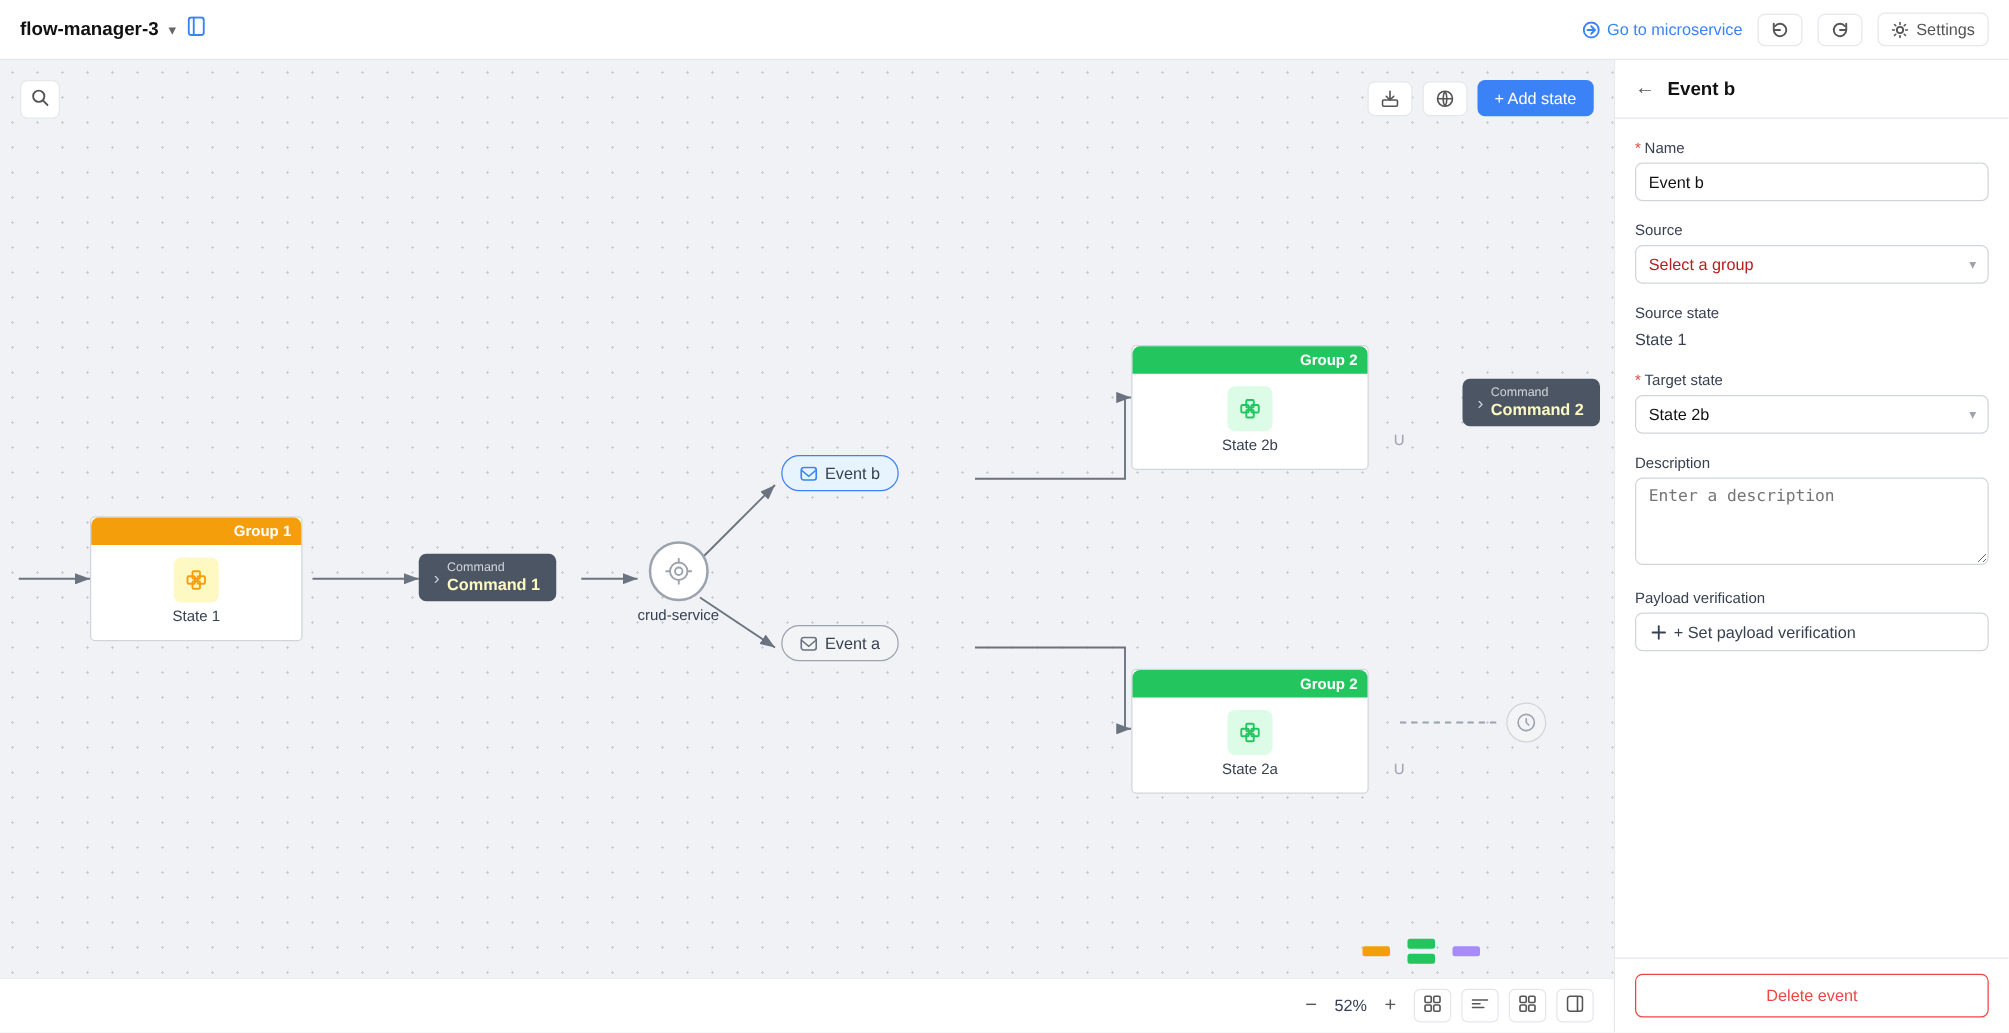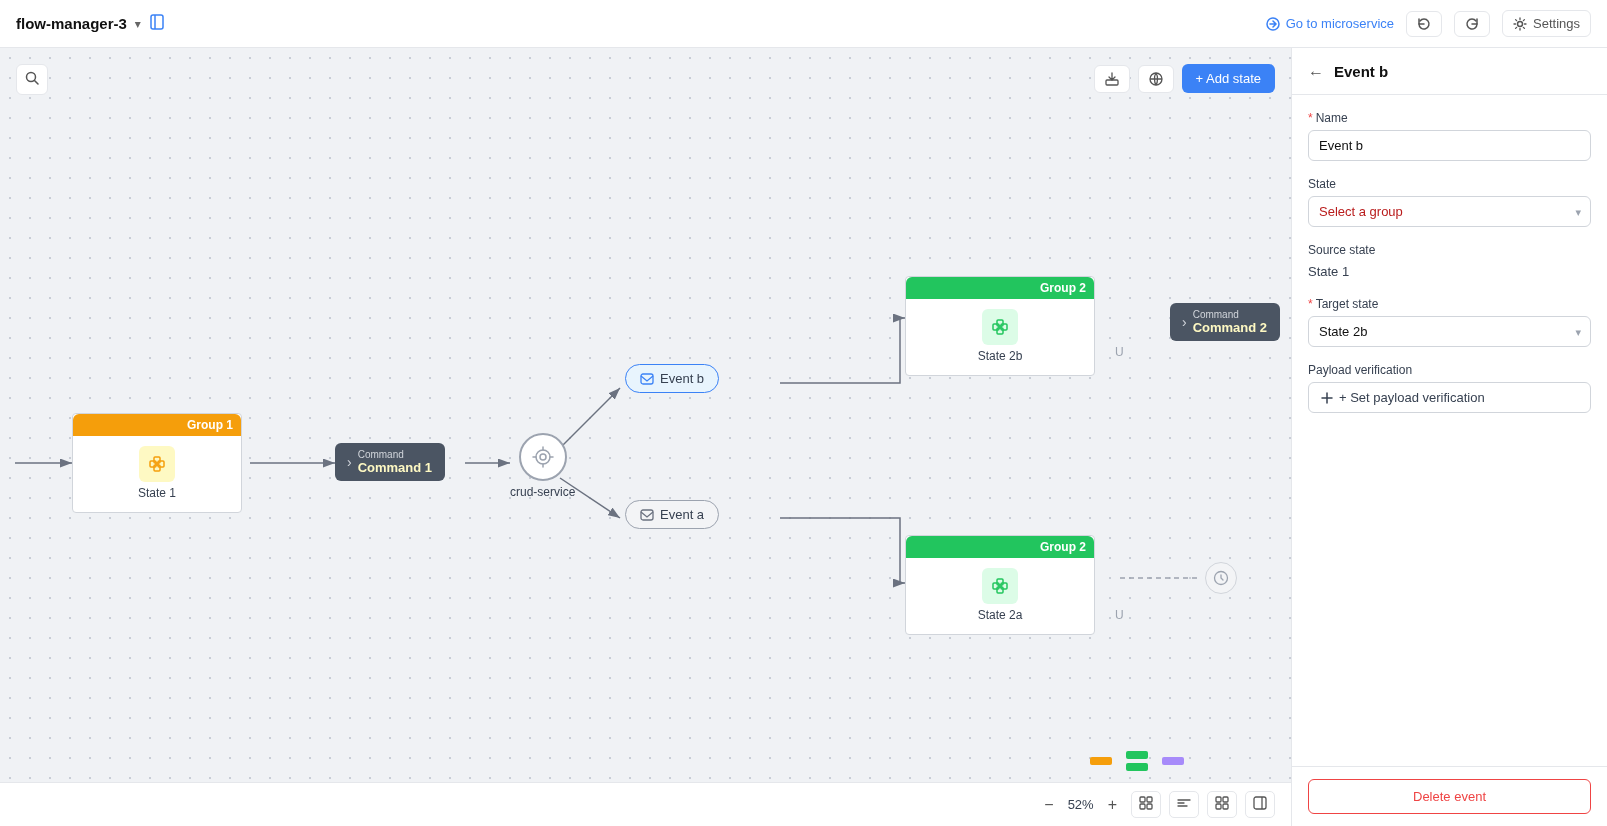--- a/index.html
+++ b/index.html
@@ -426,21 +426,21 @@
       <div>
         <div class="field-label">
           <span class="required-star">*</span>
           <span>Name</span>
         </div>
         <input class="field-input" type="text" value="Event b" style="">
       </div>
 
       <div>
         <div class="field-label">
-          <span>State</span>
+          <span>Source</span>
         </div>
         <div class="field-select-wrap">
           <select class="field-select">
             <option value="">Select a group</option>
           </select>
           <span class="field-select-chevron">▾</span>
         </div>
       </div>
 
       <div>
@@ -456,20 +456,26 @@
           <span>Target state</span>
         </div>
         <div class="field-select-wrap">
           <select class="field-select field-select-filled">
             <option value="State 2b" selected="">State 2b</option>
           </select>
           <span class="field-select-chevron">▾</span>
         </div>
       </div>
 
+      <div>
+        <div class="field-label">
+          <span>Description</span>
+        </div>
+        <textarea class="field-textarea" placeholder="Enter a description" style=""></textarea>
+      </div>
 
       <div>
         <div class="field-label">
           <span>Payload verification</span>
         </div>
         <button class="payload-btn">
           <svg width="12" height="12" viewBox="0 0 12 12" fill="none">
               <line x1="6" y1="1" x2="6" y2="11" stroke="#374151" stroke-width="1.5" stroke-linecap="round"></line>
               <line x1="1" y1="6" x2="11" y2="6" stroke="#374151" stroke-width="1.5" stroke-linecap="round"></line>
             </svg>

